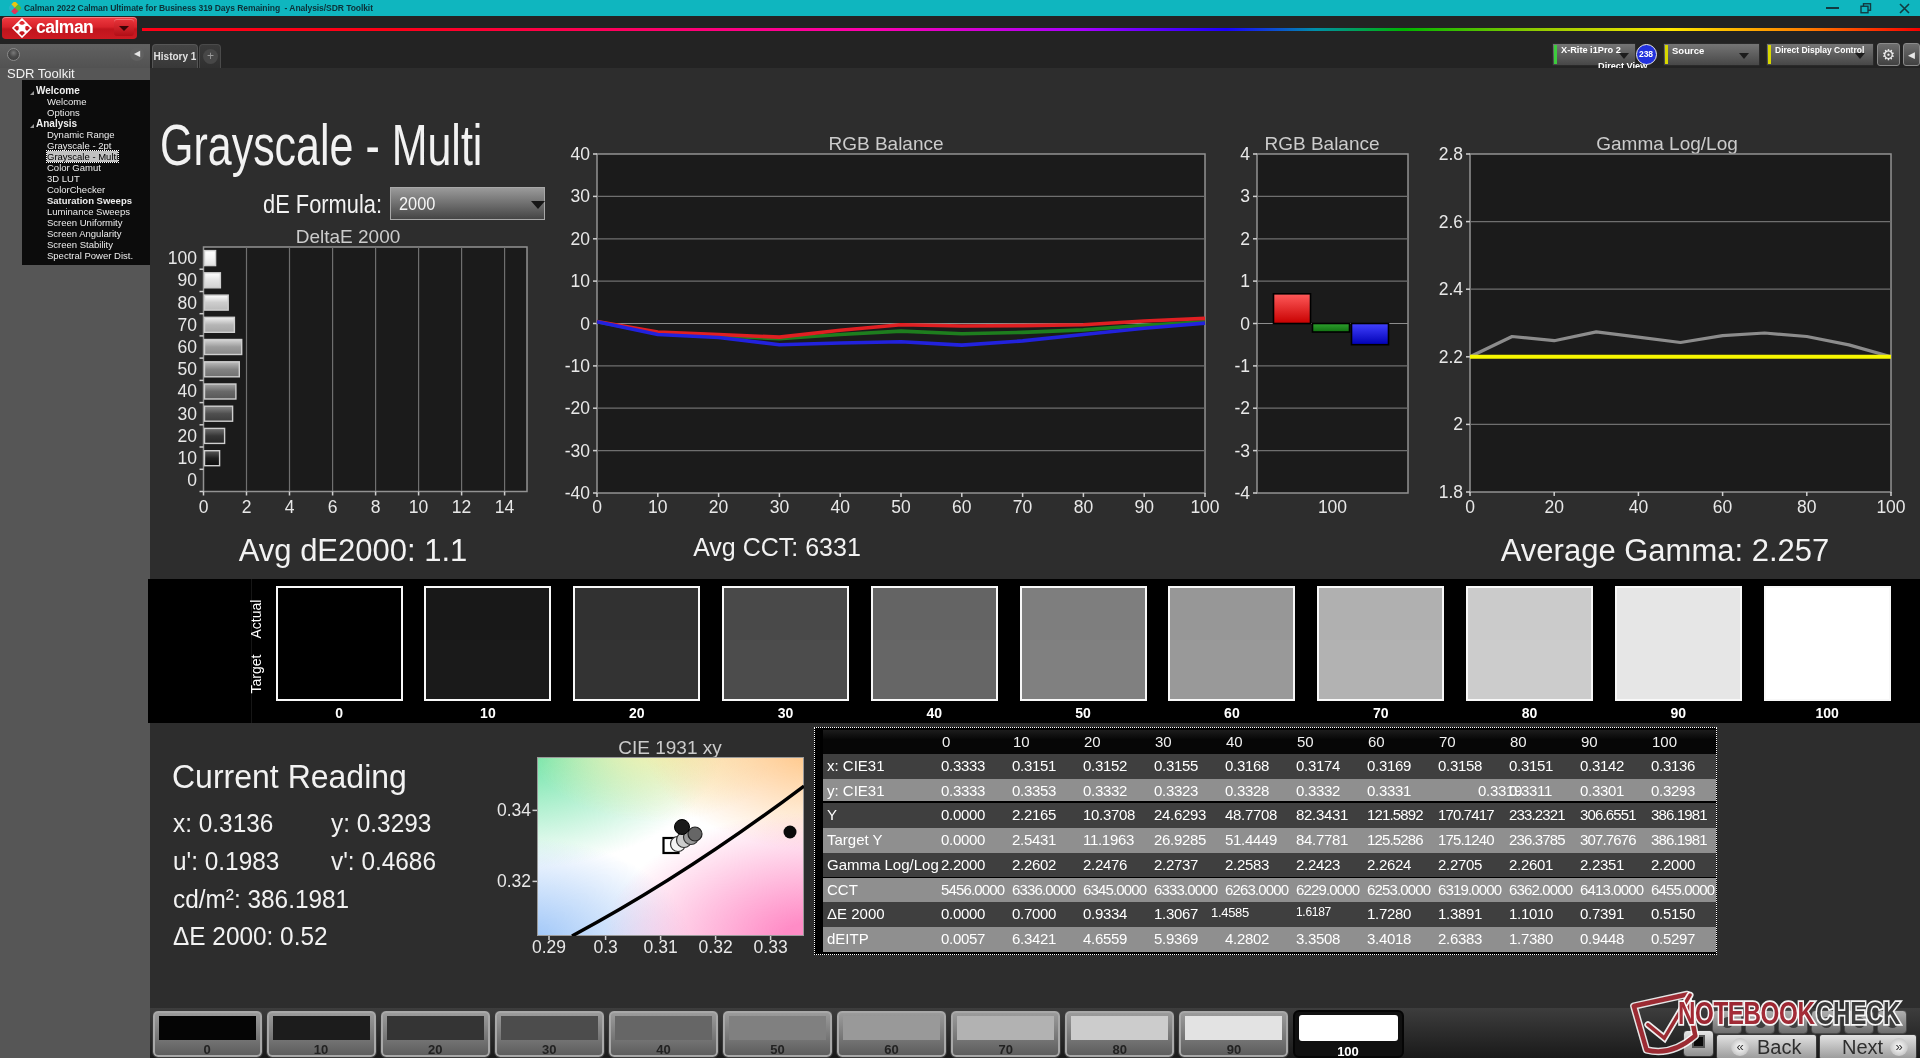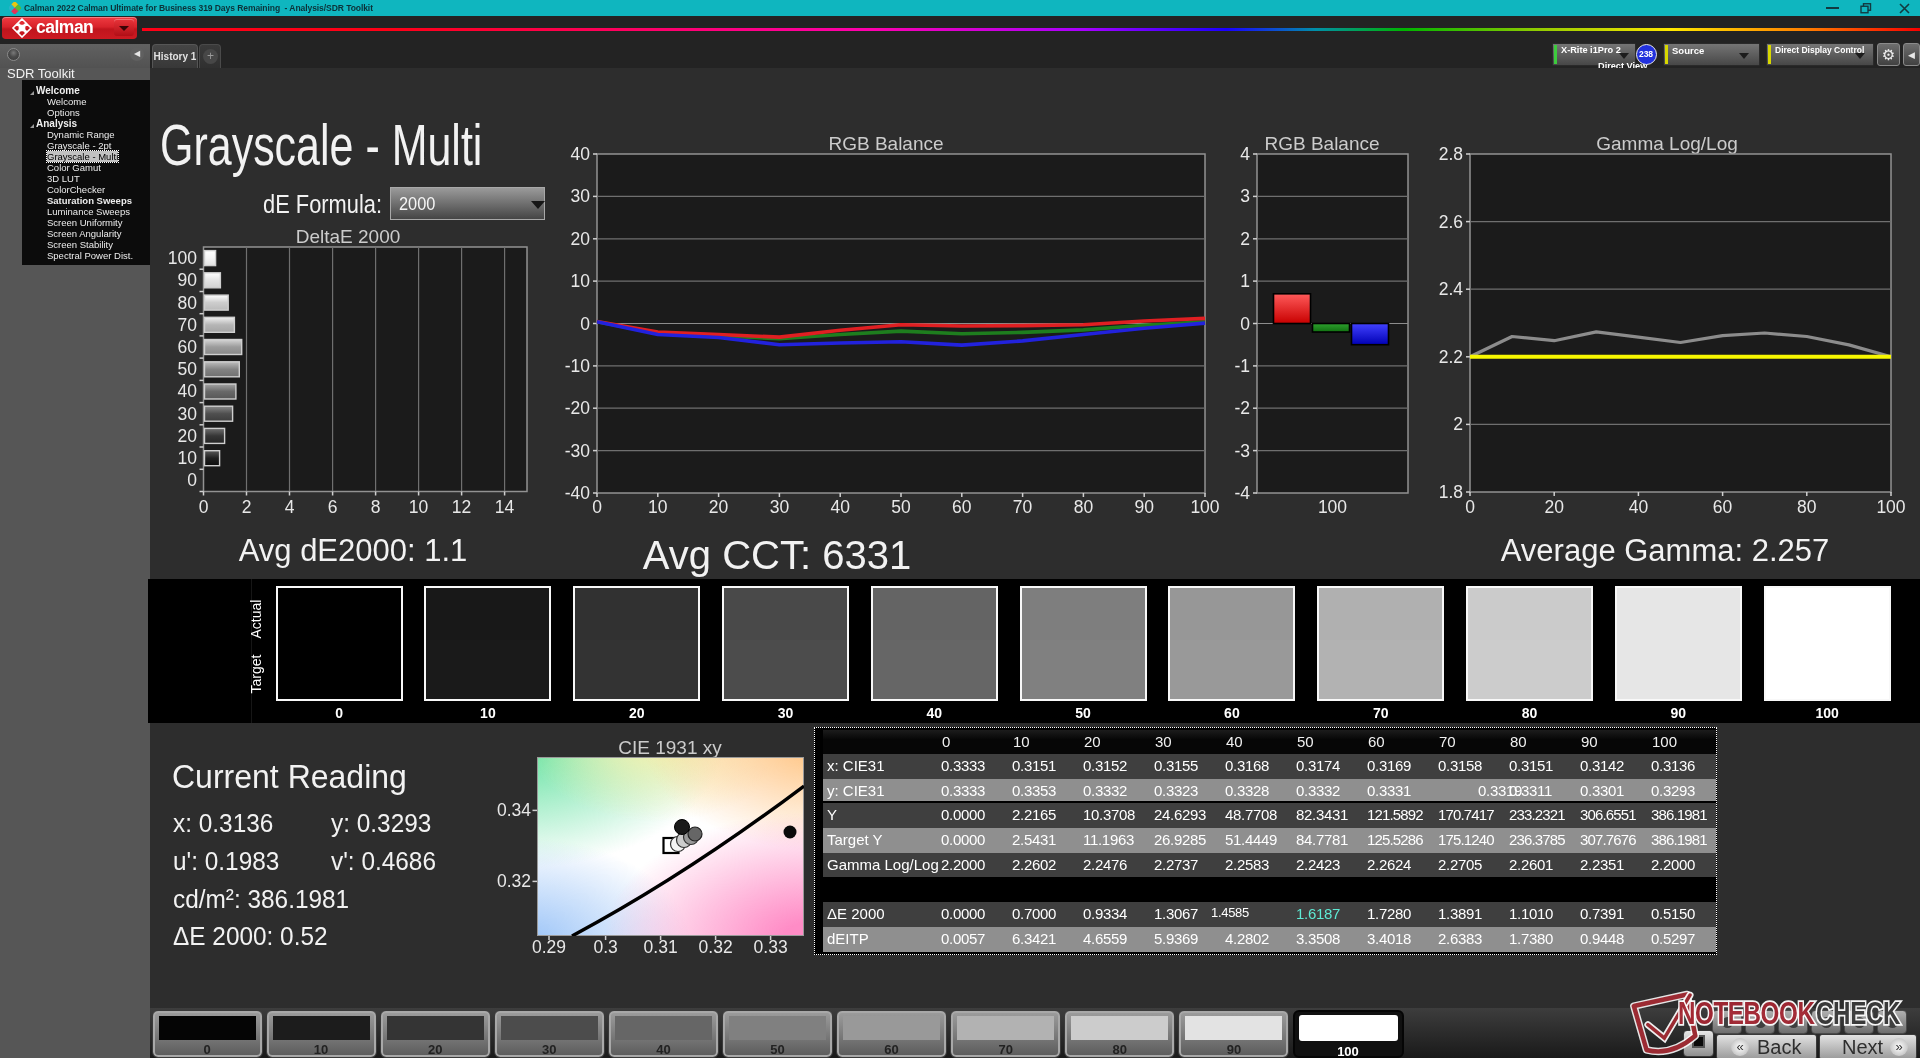--- a/index.html
+++ b/index.html
@@ -353,21 +353,21 @@
       <text x="1572.6" y="393" font-size="17.5" fill="#e8e8e8" text-anchor="middle">60</text>
       <line x1="1572.6" y1="372.0" x2="1572.6" y2="376.0" stroke="#d0d0d0" stroke-width="1.5"></line>
       <text x="1656.8" y="393" font-size="17.5" fill="#e8e8e8" text-anchor="middle">80</text>
       <line x1="1656.8" y1="372.0" x2="1656.8" y2="376.0" stroke="#d0d0d0" stroke-width="1.5"></line>
       <text x="1741.0" y="393" font-size="17.5" fill="#e8e8e8" text-anchor="middle">100</text>
       <line x1="1741.0" y1="372.0" x2="1741.0" y2="376.0" stroke="#d0d0d0" stroke-width="1.5"></line>
       <polyline points="1320.0,236.8 1362.1,216.5 1404.2,220.7 1446.3,211.9 1488.4,217.1 1530.5,222.5 1572.6,215.7 1614.7,213.0 1656.8,216.5 1698.9,224.9 1741.0,236.8" fill="none" stroke="#8c8c8c" stroke-width="3.2" stroke-linejoin="round"></polyline>
       <line x1="1320.0" y1="236.8" x2="1741.0" y2="236.8" stroke="#f8f800" stroke-width="4"></line>
     </svg>
 <div class="abs" style="left:-47px;top:533px;width:800px;text-align:center;font-size:31px;color:#f2f2f2;">Avg dE2000: 1.1</div>
-<div class="abs" style="left:377px;top:533px;width:800px;text-align:center;font-size:40px;color:#f2f2f2;">Avg CCT: 6331</div>
+<div class="abs" style="left:377px;top:533px;width:800px;text-align:center;font-size:25px;color:#f2f2f2;">Avg CCT: 6331</div>
 <div class="abs" style="left:1265px;top:533px;width:800px;text-align:center;font-size:31px;color:#f2f2f2;">Average Gamma: 2.257</div>
 <div class="abs" style="left:148px;top:579px;width:1772px;height:144px;background:#000;">
       <div class="abs" style="left:103px;top:0;width:1px;height:144px;background:#161616;"></div>
       <div class="abs" style="left:100px;top:17px;width:16px;height:46px;">
         <div style="transform:rotate(-90deg) translate(-46px,0);transform-origin:0 0;width:46px;height:16px;font-size:14px;color:#fff;text-align:center;">Actual</div>
       </div>
       <div class="abs" style="left:100px;top:72px;width:16px;height:46px;">
         <div style="transform:rotate(-90deg) translate(-46px,0);transform-origin:0 0;width:46px;height:16px;font-size:14px;color:#fff;text-align:center;">Target</div>
       </div>
       <div class="abs" style="left:127.6px;top:7px;width:127px;height:115px;border:2px solid #f8f8f8;">
@@ -553,28 +553,42 @@
         <div class="abs" style="left:260.0px;top:3px;font-size:15px;color:#fff;letter-spacing:-0.3px;">2.2476</div>
         <div class="abs" style="left:331.0px;top:3px;font-size:15px;color:#fff;letter-spacing:-0.3px;">2.2737</div>
         <div class="abs" style="left:402.0px;top:3px;font-size:15px;color:#fff;letter-spacing:-0.3px;">2.2583</div>
         <div class="abs" style="left:473.0px;top:3px;font-size:15px;color:#fff;letter-spacing:-0.3px;">2.2423</div>
         <div class="abs" style="left:544.0px;top:3px;font-size:15px;color:#fff;letter-spacing:-0.3px;">2.2624</div>
         <div class="abs" style="left:615.0px;top:3px;font-size:15px;color:#fff;letter-spacing:-0.3px;">2.2705</div>
         <div class="abs" style="left:686.0px;top:3px;font-size:15px;color:#fff;letter-spacing:-0.3px;">2.2601</div>
         <div class="abs" style="left:757.0px;top:3px;font-size:15px;color:#fff;letter-spacing:-0.3px;">2.2351</div>
         <div class="abs" style="left:828.0px;top:3px;font-size:15px;color:#fff;letter-spacing:-0.3px;">2.2000</div>
       </div>
+      <div class="abs" style="left:8px;top:149.5px;width:893px;height:24.7px;background:#8f8f8f;">
+        <div class="abs" style="left:4px;top:3px;font-size:15px;color:#fff;white-space:nowrap;">CCT</div>
+        <div class="abs" style="left:118.0px;top:3px;font-size:15px;color:#fff;letter-spacing:-0.85px;">5456.0000</div>
+        <div class="abs" style="left:189.0px;top:3px;font-size:15px;color:#fff;letter-spacing:-0.85px;">6336.0000</div>
+        <div class="abs" style="left:260.0px;top:3px;font-size:15px;color:#fff;letter-spacing:-0.85px;">6345.0000</div>
+        <div class="abs" style="left:331.0px;top:3px;font-size:15px;color:#fff;letter-spacing:-0.85px;">6333.0000</div>
+        <div class="abs" style="left:402.0px;top:3px;font-size:15px;color:#fff;letter-spacing:-0.85px;">6263.0000</div>
+        <div class="abs" style="left:473.0px;top:3px;font-size:15px;color:#fff;letter-spacing:-0.85px;">6229.0000</div>
+        <div class="abs" style="left:544.0px;top:3px;font-size:15px;color:#fff;letter-spacing:-0.85px;">6253.0000</div>
+        <div class="abs" style="left:615.0px;top:3px;font-size:15px;color:#fff;letter-spacing:-0.85px;">6319.0000</div>
+        <div class="abs" style="left:686.0px;top:3px;font-size:15px;color:#fff;letter-spacing:-0.85px;">6362.0000</div>
+        <div class="abs" style="left:757.0px;top:3px;font-size:15px;color:#fff;letter-spacing:-0.85px;">6413.0000</div>
+        <div class="abs" style="left:828.0px;top:3px;font-size:15px;color:#fff;letter-spacing:-0.85px;">6455.0000</div>
+      </div>
       <div class="abs" style="left:8px;top:174.2px;width:893px;height:24.7px;background:#3f3f3f;">
         <div class="abs" style="left:4px;top:3px;font-size:15px;color:#fff;white-space:nowrap;">ΔE 2000</div>
         <div class="abs" style="left:118.0px;top:3px;font-size:15px;color:#fff;letter-spacing:-0.3px;">0.0000</div>
         <div class="abs" style="left:189.0px;top:3px;font-size:15px;color:#fff;letter-spacing:-0.3px;">0.7000</div>
         <div class="abs" style="left:260.0px;top:3px;font-size:15px;color:#fff;letter-spacing:-0.3px;">0.9334</div>
         <div class="abs" style="left:331.0px;top:3px;font-size:15px;color:#fff;letter-spacing:-0.3px;">1.3067</div>
         <div class="abs" style="left:388px;top:3px;font-size:13px;color:#fff;letter-spacing:-0.3px;">1.4585</div>
-        <div class="abs" style="left:473.0px;top:3px;font-size:15px;color:#5eead4;letter-spacing:-0.3px;">1.6187</div>
+        <div class="abs" style="left:473.0px;top:3px;font-size:12px;color:#ffffff;letter-spacing:-0.3px;">1.6187</div>
         <div class="abs" style="left:544.0px;top:3px;font-size:15px;color:#fff;letter-spacing:-0.3px;">1.7280</div>
         <div class="abs" style="left:615.0px;top:3px;font-size:15px;color:#fff;letter-spacing:-0.3px;">1.3891</div>
         <div class="abs" style="left:686.0px;top:3px;font-size:15px;color:#fff;letter-spacing:-0.3px;">1.1010</div>
         <div class="abs" style="left:757.0px;top:3px;font-size:15px;color:#fff;letter-spacing:-0.3px;">0.7391</div>
         <div class="abs" style="left:828.0px;top:3px;font-size:15px;color:#fff;letter-spacing:-0.3px;">0.5150</div>
       </div>
       <div class="abs" style="left:8px;top:198.9px;width:893px;height:24.7px;background:#8f8f8f;">
         <div class="abs" style="left:4px;top:3px;font-size:15px;color:#fff;white-space:nowrap;">dEITP</div>
         <div class="abs" style="left:118.0px;top:3px;font-size:15px;color:#fff;letter-spacing:-0.3px;">0.0057</div>
         <div class="abs" style="left:189.0px;top:3px;font-size:15px;color:#fff;letter-spacing:-0.3px;">6.3421</div>

